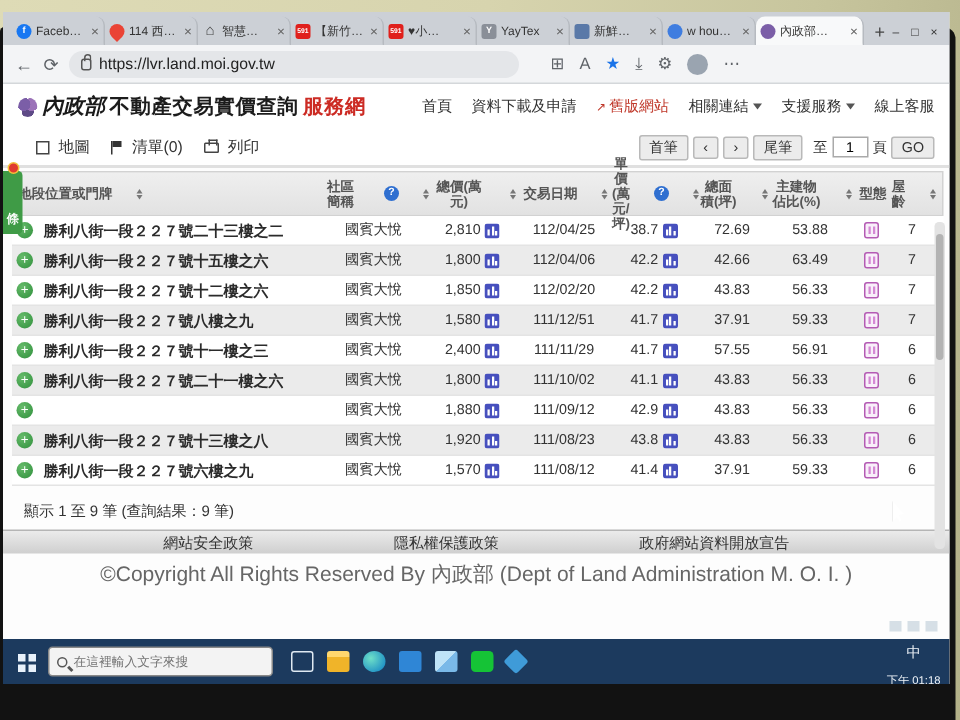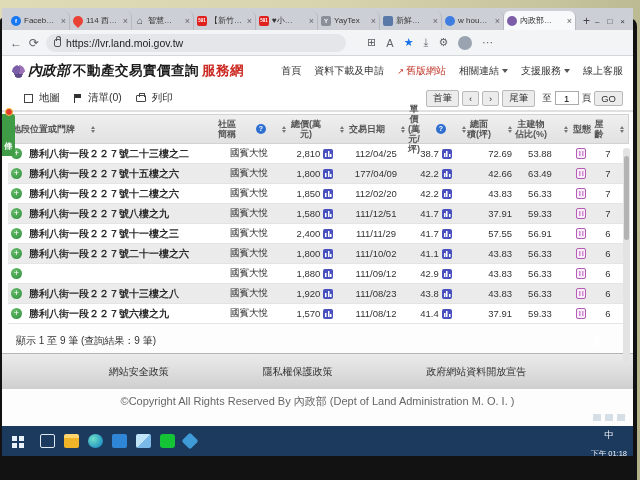--- a/index.html
+++ b/index.html
@@ -77,39 +77,39 @@
     text-align:center;line-height:10px;padding:0 1px;}
   .help{width:10px;height:10px;flex:none;border-radius:50%;background:#2f6fd0;color:#fff;font-size:7px;display:flex;align-items:center;justify-content:center;}
   .sort{display:inline-flex;flex-direction:column;gap:1px;flex:none;cursor:pointer;}
   .sort i{width:0;height:0;border-left:2.5px solid transparent;border-right:2.5px solid transparent;}
   .sort .up{border-bottom:3.5px solid #777;}
   .sort .dn{border-top:3.5px solid #777;}
   .tr{display:flex;height:20px;align-items:center;border-bottom:1px solid #e4e4e4;background:#fff;}
   .tr:nth-child(even){background:#ebebeb;}
   .td{font-size:9.5px;color:#333;text-align:center;display:flex;align-items:center;justify-content:center;gap:3px;}
   .c1{width:204px;justify-content:flex-start;padding-left:3px;}
-  .c2{width:74px;}.c3{width:58px;}.c4{width:64px;}.c5{width:56px;}.c6{width:48px;justify-content:flex-end;}.c7{width:56px;}.c8{width:26px;}.c9{width:28px;}
+  .c2{width:74px;}.c3{width:58px;}.c4{width:64px;}.c5{width:56px;}.c6{width:48px;}.c7{width:56px;}.c8{width:26px;}.c9{width:28px;}
   .addr{font-size:10px;font-weight:bold;color:#2b2b2b;white-space:nowrap;overflow:hidden;}
   .plus{width:11px;height:11px;flex:none;border-radius:50%;background:radial-gradient(circle at 35% 30%,#66bb6a,#2f8f3c);
     color:#fff;font-size:9px;line-height:10px;text-align:center;margin-right:4px;}
   .chart-ic{width:10px;height:10px;flex:none;border-radius:2px;background-color:#4750be;
     background-image:linear-gradient(#fff,#fff),linear-gradient(#fff,#fff),linear-gradient(#fff,#fff);
     background-size:1.5px 4px,1.5px 6px,1.5px 3px;background-position:2px 4px,4.5px 2px,7px 5px;background-repeat:no-repeat;}
   .type-ic{width:10px;height:11px;border:1.5px solid #b45bb4;border-radius:2px;background:
     linear-gradient(#d489d4,#d489d4) 2px 2px/1.5px 5px no-repeat,
     linear-gradient(#d489d4,#d489d4) 5px 2px/1.5px 5px no-repeat,#f9effa;}
 
   .scrollbar{position:absolute;right:3px;top:92px;width:7px;height:218px;background:#e3e3e3;border-radius:3px;}
   .scrollbar .thumb{position:absolute;left:1px;top:8px;width:5px;height:84px;background:#b3b3b3;border-radius:3px;}
 
   .summary{margin:10px 0 0 14px;font-size:10px;color:#333;}
-  .footerbar{margin-top:5px;height:36px;background:linear-gradient(#ebebeb,#cfcfcf);border-top:1px solid #b5b5b5;
+  .footerbar{margin-top:5px;height:16px;background:linear-gradient(#ebebeb,#cfcfcf);border-top:1px solid #b5b5b5;
     display:flex;align-items:center;justify-content:space-around;font-size:10px;color:#333;padding:0 60px;}
   .flink{cursor:pointer;}
-  .copyright{text-align:center;font-size:11px;color:#666;margin-top:5px;}
+  .copyright{text-align:center;font-size:14px;color:#666;margin-top:5px;}
   .watermark{position:absolute;right:16px;bottom:26px;text-align:left;color:#9b9b93;}
   .watermark .w1{font-size:11px;}
   .watermark .w2{font-size:7px;}
   .cursor{position:absolute;right:28px;top:278px;width:10px;height:14px;background:#fff;
     clip-path:polygon(0 0,0 100%,28% 78%,48% 100%,62% 92%,44% 68%,78% 62%);filter:drop-shadow(0 0 1px #000);}
 
   
   .taskbar{height:30px;background:#1c3a5e;display:flex;align-items:center;padding-left:4px;}
   .startbtn{width:22px;height:22px;display:flex;align-items:center;justify-content:center;}
   .startbtn i{width:5px;height:5px;background:#e8f1fa;display:block;box-shadow:7px 0 #e8f1fa,0 7px #e8f1fa,7px 7px #e8f1fa;margin:-6px 0 0 -6px;}
@@ -387,21 +387,21 @@
             <div class="tr">
     <div class="td c1">
       <span class="plus">+</span>
       <span class="addr">勝利八街一段２２７號十五樓之六</span>
     </div>
     <div class="td c2">國賓大悅</div>
     <div class="td c3">
       <span>1,800</span>
       <span class="chart-ic"></span>
     </div>
-    <div class="td c4">177/04/09</div>
+    <div class="td c4">112/04/06</div>
     <div class="td c5">
       <span>42.2</span>
       <span class="chart-ic"></span>
     </div>
     <div class="td c6">42.66</div>
     <div class="td c7">63.49</div>
     <div class="td c8">
                 <span class="type-ic"></span>
               </div>
     <div class="td c9">7</div>
@@ -573,20 +573,24 @@
           <span class="flink">隱私權保護政策</span>
           <span class="flink">政府網站資料開放宣告</span>
         </div>
       <div class="copyright">©Copyright All Rights Reserved By 內政部 (Dept of Land Administration M. O. I. )</div>
     </div>
 
     <div class="taskbar">
       <div class="startbtn">
           <i></i>
         </div>
+      <div class="tsearch">
+        <span class="mag"></span>
+        <input placeholder="在這裡輸入文字來搜" style="">
+      </div>
       <div class="tb-ics" id="tbics">
           <span class="tb-ic task-view-icon"></span>
           <span class="tb-ic file-explorer-icon"></span>
           <span class="tb-ic edge-icon"></span>
           <span class="tb-ic store-icon"></span>
           <span class="tb-ic mail-icon"></span>
           <span class="tb-ic line-icon"></span>
           <span class="tb-ic photos-icon"></span>
         </div>
       <div class="tray">

